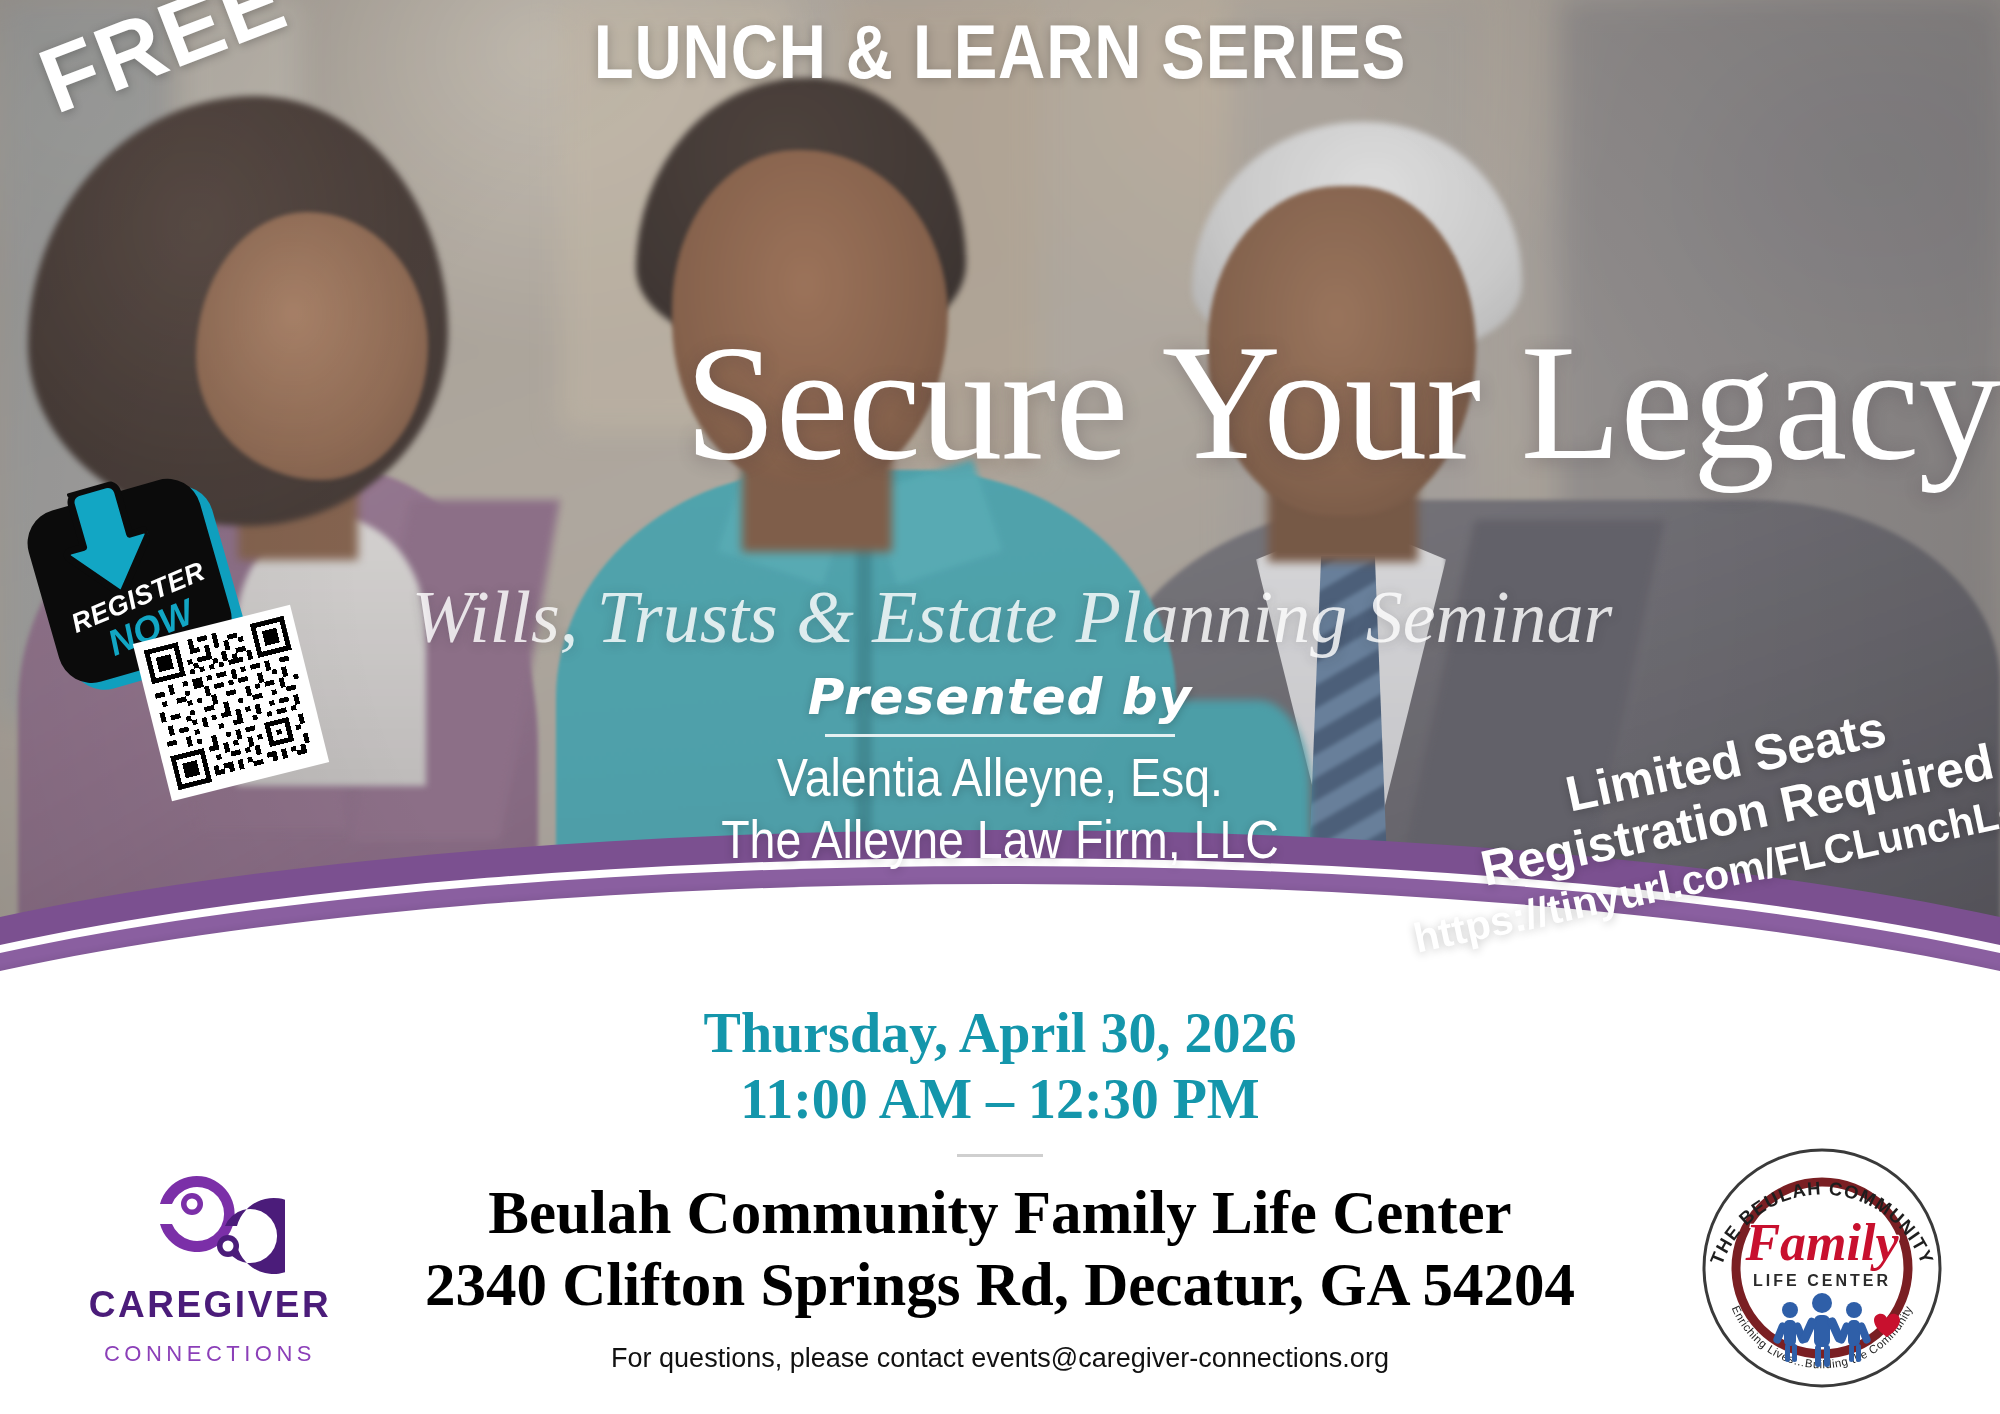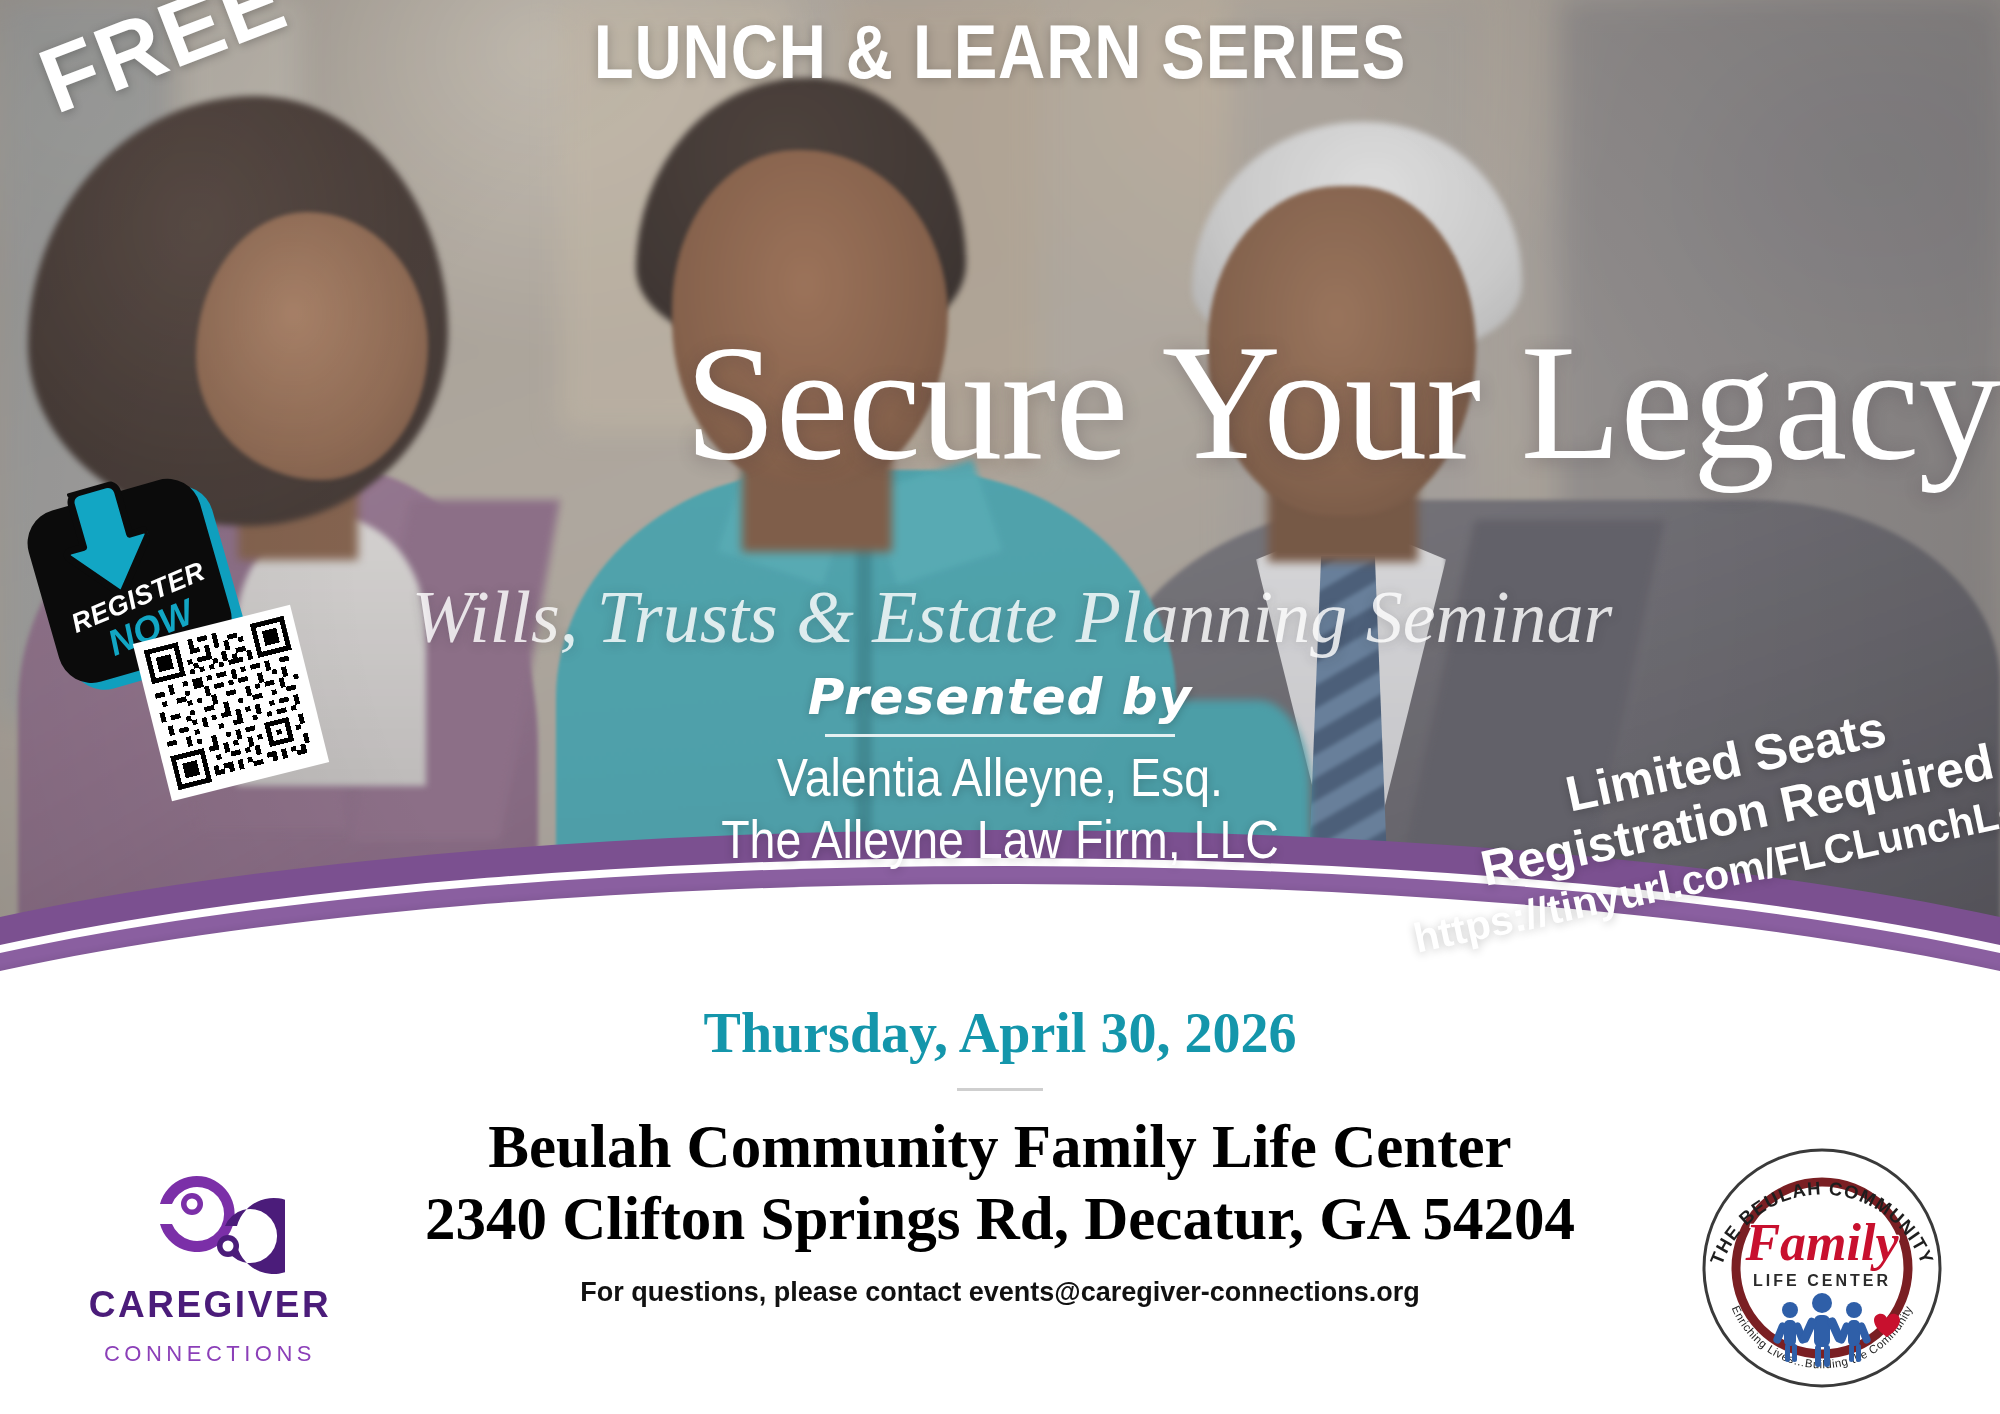--- a/index.html
+++ b/index.html
@@ -235,21 +235,21 @@
   .date-line{
     font-family:"Liberation Serif", serif;
     font-size:56px;line-height:1.18;color:#1496ab;font-weight:bold;
   }
   .mini-rule{width:86px;height:3px;background:#cfcfcf;margin:22px auto 20px;border:0;}
   .venue{
     font-family:"Liberation Serif", serif;
     font-size:61px;line-height:1.18;color:#000000;font-weight:bold;
   }
   .contact{
-    margin-top:22px;font-size:27px;color:#111;font-weight:bold;text-align:center;
+    margin-top:22px;font-size:27px;color:#111;font-weight:normal;text-align:center;
   }
 
   
   .cc-logo{position:absolute;left:60px;top:1172px;width:300px;text-align:center;}
   .cc-logo svg{display:block;margin:0 auto;}
   .cc-name{
     color:#4b1c7a;font-weight:bold;font-size:37px;letter-spacing:2.5px;
     margin-top:6px;line-height:1;
   }
   .cc-sub{
@@ -487,20 +487,21 @@
             <rect x="11" y="27" width="1" height="1"></rect>
           <rect x="16" y="27" width="2" height="1"></rect>
             <rect x="20" y="27" width="1" height="1"></rect>
           <rect x="25" y="27" width="2" height="1"></rect>
         </g>
       </svg>
     </div>
 
     <div class="bottom">
       <div class="date-line">Thursday, April 30, 2026</div>
+      <div class="date-line">11:00 AM – 12:30 PM</div>
       <hr class="mini-rule">
       <div class="venue">Beulah Community Family Life Center</div>
       <div class="venue">2340 Clifton Springs Rd, Decatur, GA  54204</div>
       <div class="contact">For questions, please contact events@caregiver-connections.org</div>
     </div>
 
     <div class="cc-logo">
       <svg width="150" height="108" viewBox="0 0 150 108">
         <path d="M55 34 a27 27 0 1 1 0 20 l-12 0 a38 38 0 1 0 0 -20 z" fill="#7b2fa8" transform="translate(-18,-2)"></path>
         <circle cx="57" cy="32" r="11" fill="#7b2fa8"></circle>

